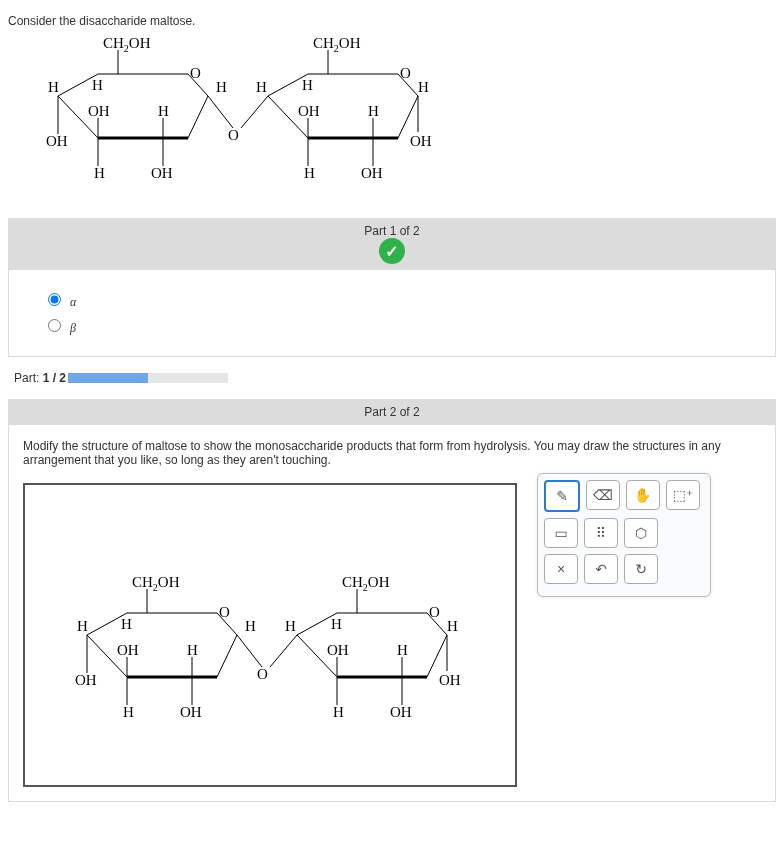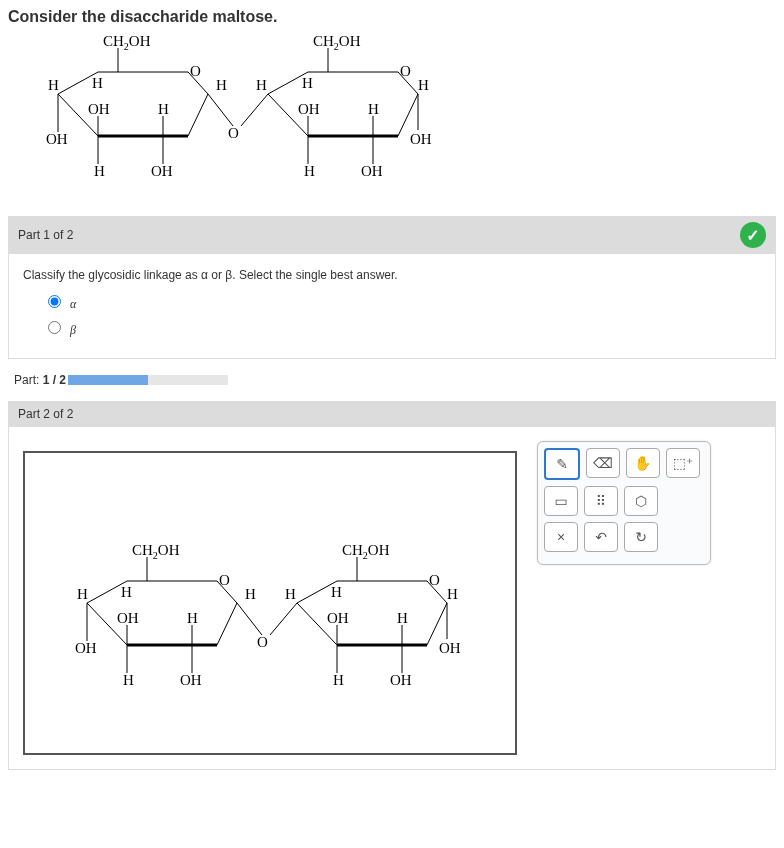--- a/index.html
+++ b/index.html
@@ -6,37 +6,37 @@
     font-family: Arial, sans-serif;
     font-size: 12px;
     margin: 0;
     padding: 8px;
     background: #fff;
     color: #333;
     width: 784px;
     box-sizing: border-box;
   }
   .instruction {
-    margin: 0 0 10px 0;
-    font-size: 16px;
-    font-weight: bold;
+    margin: 6px 0 10px 0;
+    font-size: 12px;
   }
   .molecule-box {
     position: relative;
     margin: 6px 0 20px 30px;
     height: 160px;
   }
   .part-header {
     background: #dcdcdc;
     padding: 6px 10px;
     font-size: 12px;
     font-weight: normal;
     display: flex;
     align-items: center;
     justify-content: space-between;
+    flex-direction: column;
   }
   .part-body {
     border: 1px solid #dcdcdc;
     border-top: none;
     padding: 14px;
   }
   .radio-row {
     display: block;
     margin: 6px 0 6px 20px;
     font-family: "Times New Roman", serif;
@@ -159,21 +159,20 @@
     <text class="lbl" x="380" y="54">H</text>
     <text class="lbl" x="372" y="108">OH</text>
   </svg>
 </div>
 
 <div class="part-header">
   <span>Part 1 of 2</span>
   <span class="check-badge">✓</span>
 </div>
 <div class="part-body">
-  <p style="margin:0 0 10px 0;">Classify the glycosidic linkage as α or β. Select the single best answer.</p>
   <label class="radio-row">
     <input type="radio" name="gl" checked="" style="">
     <span>α</span>
   </label>
   <label class="radio-row">
     <input type="radio" name="gl" style="">
     <span>β</span>
   </label>
 </div>
 
@@ -181,20 +180,21 @@
   <span><span>Part: </span><b>1 / 2</b></span>
   <div class="pbar">
       <div class="fill"></div>
     </div>
 </div>
 
 <div class="part-header">
   <span>Part 2 of 2</span>
 </div>
 <div class="part-body part2-wrap">
+  <p style="margin:0 0 6px 0;">Modify the structure of maltose to show the monosaccharide products that form from hydrolysis. You may draw the structures in any arrangement that you like, so long as they aren't touching.</p>
 
   <div style="display:flex; gap:20px; align-items:flex-start;">
     <div class="drawing-area">
       <svg width="486" height="296" style="position:absolute;left:2px;top:2px;">
         <g transform="translate(40,90)">
 
           <polyline points="20,58 60,36 80,36 150,36 170,58 150,100 60,100 20,58" fill="none" stroke="#000"></polyline>
           <line x1="60" y1="100" x2="150" y2="100" stroke="#000" stroke-width="3"></line>
           <line x1="80" y1="36" x2="80" y2="12" stroke="#000"></line>
           <text class="lbl" x="65" y="10"><tspan>CH</tspan><tspan class="sub2" dy="4">2</tspan><tspan dy="-4">OH</tspan></text>

